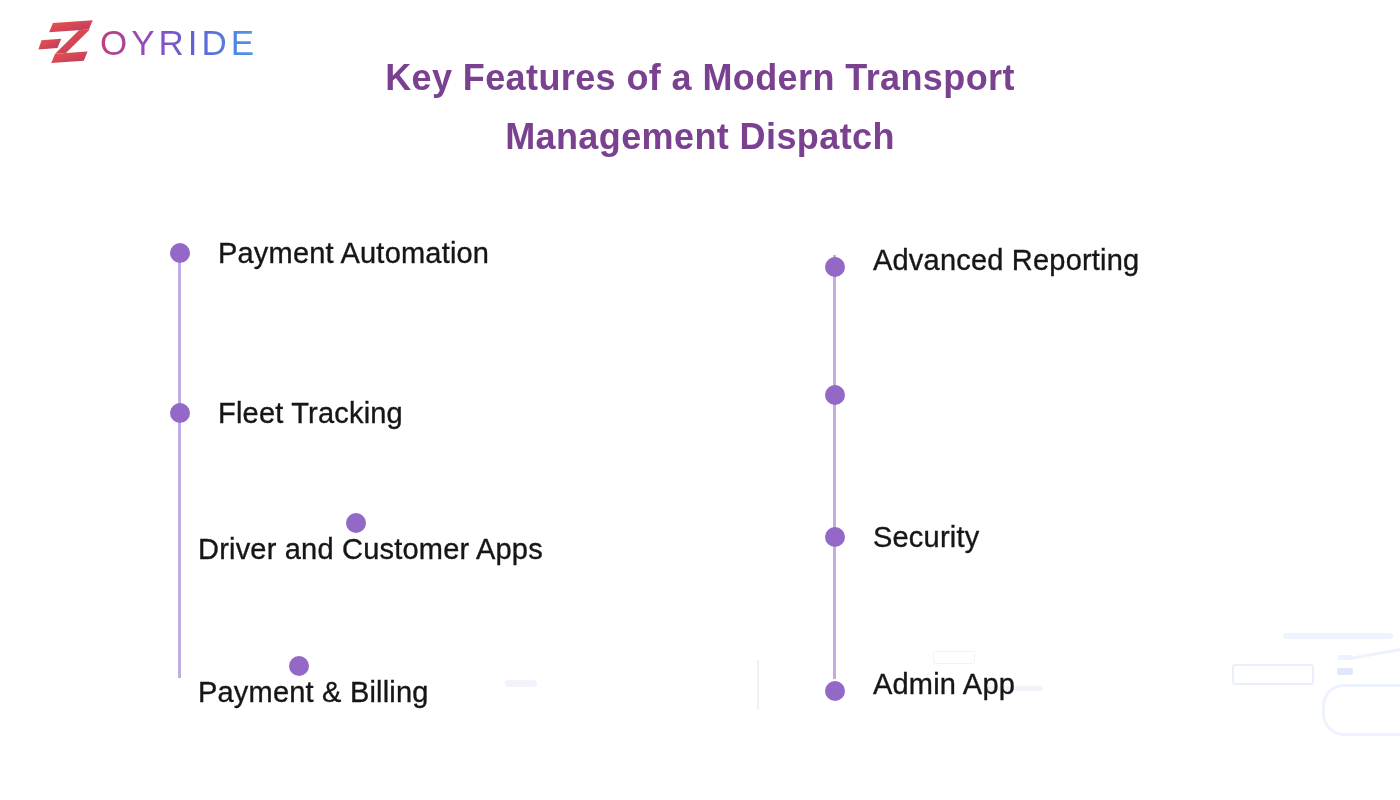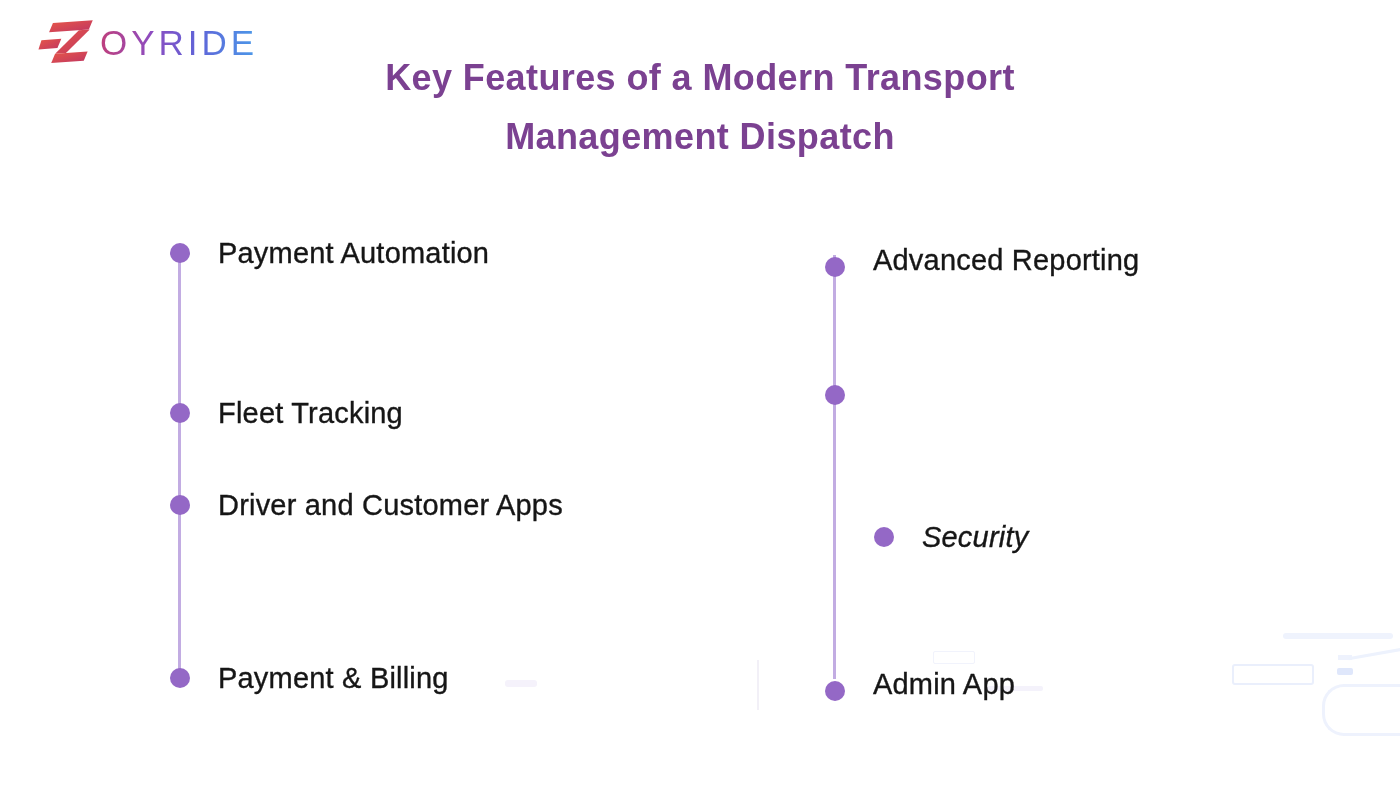--- a/index.html
+++ b/index.html
@@ -80,25 +80,25 @@
     margin-left: 28px;
     font-size: 29px;
     font-weight: 500;
     color: #161616;
     letter-spacing: 0.2px;
     -webkit-text-stroke: 0.35px #161616;
     white-space: nowrap;
   }
   .f-l0 { left: 170px; top: 231px; }
   .f-l1 { left: 170px; top: 371px; margin-top: 20px; }
-  .f-l2 { left: 170px; top: 483px; }
-  .f-l3 { left: 170px; top: 656px; }
+  .f-l2 { left: 170px; top: 513px; flex-direction: column; }
+  .f-l3 { left: 170px; top: 656px; flex-direction: column; }
   .f-r0 { left: 825px; top: 233px; align-items: flex-end; }
   .f-r1 { left: 825px; top: 373px; }
-  .f-r2 { left: 874px; top: 515px; font-style: italic; }
+  .f-r2 { left: 825px; top: 515px; }
   .f-r3 { left: 825px; top: 657px; align-items: flex-end; }
 
   
   .dec { position: absolute; z-index: 0; }
   .dec-dash-1 { left: 505px;  top: 680px; width: 32px;  height: 7px; background: #f5f2fb; border-radius: 3px; }
   .dec-vline  { left: 757px;  top: 660px; width: 2px;   height: 50px; background: #f2f0f7; }
   .dec-box-sm { left: 933px;  top: 651px; width: 42px;  height: 13px; border: 1px solid #f1f3fc; border-radius: 2px; }
   .dec-dash-2 { left: 987px;  top: 686px; width: 56px;  height: 5px; background: #f4f2fb; border-radius: 2px; }
   .dec-box    { left: 1232px; top: 664px; width: 82px;  height: 21px; border: 2px solid #eaeffc; border-radius: 3px; }
   .dec-dash-3 { left: 1283px; top: 633px; width: 110px; height: 6px; background: #eff3fd; border-radius: 3px; }

